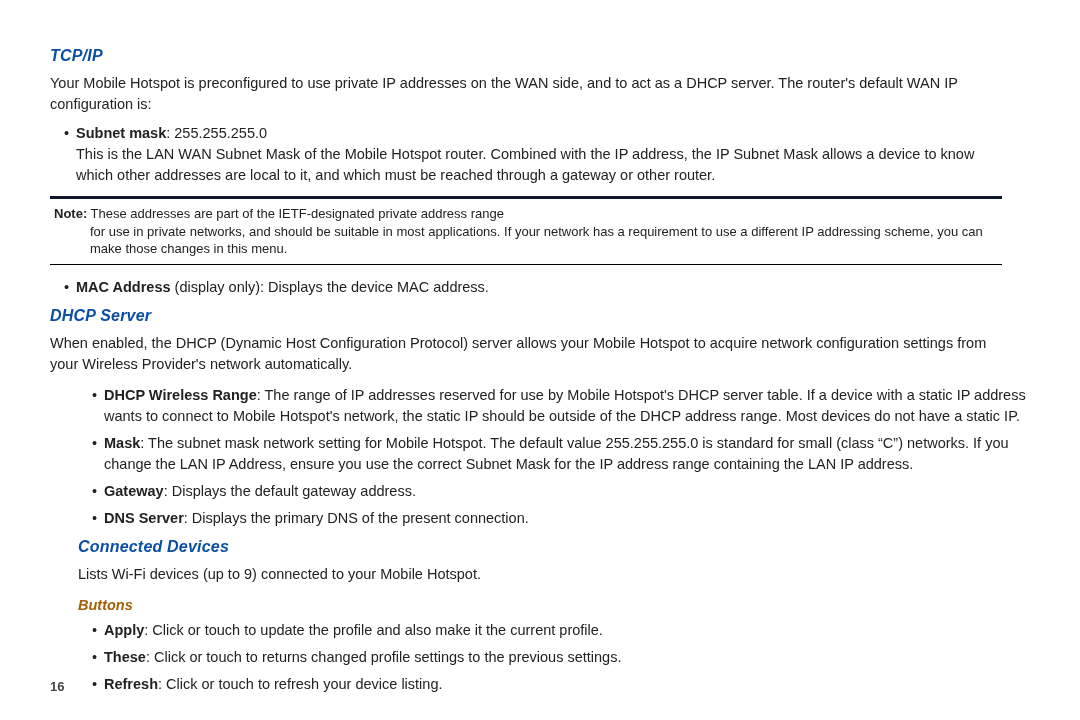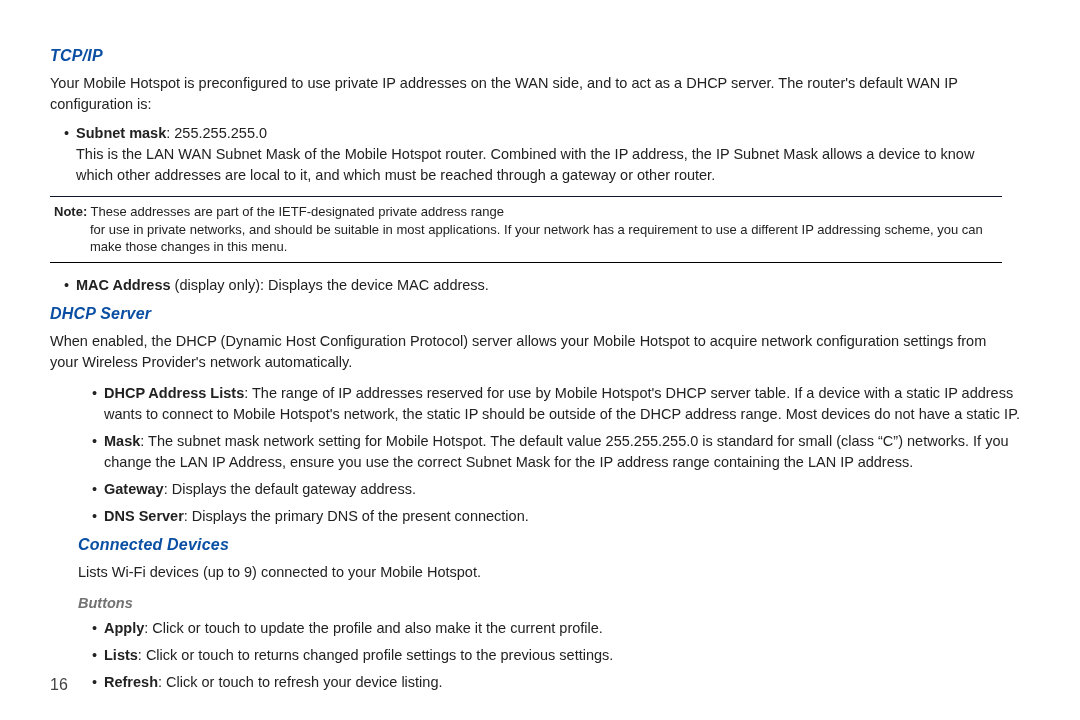--- a/index.html
+++ b/index.html
@@ -30,21 +30,21 @@
   .section-heading {
     color: #0a4fa3;
     font-weight: bold;
     font-style: italic;
     font-size: 16px;
     margin: 4px 0 6px 0;
     font-family: Arial, Helvetica, sans-serif;
     letter-spacing: 0.2px;
   }
   .sub-heading {
-    color: #737373;
+    color: #a16207;
     font-weight: bold;
     font-style: italic;
     font-size: 14.5px;
     margin: 10px 0 4px 0;
   }
   p.body {
     margin: 4px 0 8px 0;
   }
   ul.bulleted {
     list-style: none;
@@ -61,38 +61,39 @@
     position: absolute;
     left: 0;
     top: 0;
   }
   .term { font-weight: bold; }
   .item-desc {
     display: block;
     margin-top: 0;
   }
   .note-block {
-    border-top: 1px solid #0f172a;
+    border-top: 3px solid #0f172a;
     border-bottom: 1px solid #000;
     padding: 6px 4px;
     margin: 10px 0 12px 0;
     font-size: 13px;
     line-height: 1.35;
   }
   .note-block .note-label { font-weight: bold; }
   .note-block .note-body {
     display: block;
     padding-left: 36px;
   }
   .page-number {
     position: absolute;
     bottom: 26px;
     left: 50px;
-    font-size: 16px;
+    font-size: 13px;
     color: #444;
+    font-weight: bold;
   }
 </style>
 </head>
 <body>
 
 <div class="page">
 
   <div class="column left">
 
     <div class="section-heading">TCP/IP</div>
@@ -118,21 +119,21 @@
 
     <div class="section-heading">DHCP Server</div>
     <p class="body">When enabled, the DHCP (Dynamic Host Configuration Protocol) server allows your Mobile Hotspot to acquire network configuration settings from your Wireless Provider's network automatically.</p>
 
   </div>
 
   <div class="column right">
 
     <ul class="bulleted">
       <li>
-        <span class="term">DHCP Address Lists</span><span>: The range of IP addresses reserved for use by Mobile Hotspot's DHCP server table. If a device with a static IP address wants to connect to Mobile Hotspot's network, the static IP should be outside of the DHCP address range. Most devices do not have a static IP.</span>
+        <span class="term">DHCP Wireless Range</span><span>: The range of IP addresses reserved for use by Mobile Hotspot's DHCP server table. If a device with a static IP address wants to connect to Mobile Hotspot's network, the static IP should be outside of the DHCP address range. Most devices do not have a static IP.</span>
       </li>
       <li>
         <span class="term">Mask</span><span>: The subnet mask network setting for Mobile Hotspot. The default value 255.255.255.0 is standard for small (class “C”) networks. If you change the LAN IP Address, ensure you use the correct Subnet Mask for the IP address range containing the LAN IP address.</span>
       </li>
       <li>
         <span class="term">Gateway</span><span>: Displays the default gateway address.</span>
       </li>
       <li>
         <span class="term">DNS Server</span><span>: Displays the primary DNS of the present connection.</span>
       </li>
@@ -140,21 +141,21 @@
 
     <div class="section-heading">Connected Devices</div>
     <p class="body">Lists Wi-Fi devices (up to 9) connected to your Mobile Hotspot.</p>
 
     <div class="sub-heading">Buttons</div>
     <ul class="bulleted">
       <li>
         <span class="term">Apply</span><span>: Click or touch to update the profile and also make it the current profile.</span>
       </li>
       <li>
-        <span class="term">Lists</span><span>: Click or touch to returns changed profile settings to the previous settings.</span>
+        <span class="term">These</span><span>: Click or touch to returns changed profile settings to the previous settings.</span>
       </li>
       <li>
         <span class="term">Refresh</span><span>: Click or touch to refresh your device listing.</span>
       </li>
     </ul>
 
   </div>
 
 </div>
 

